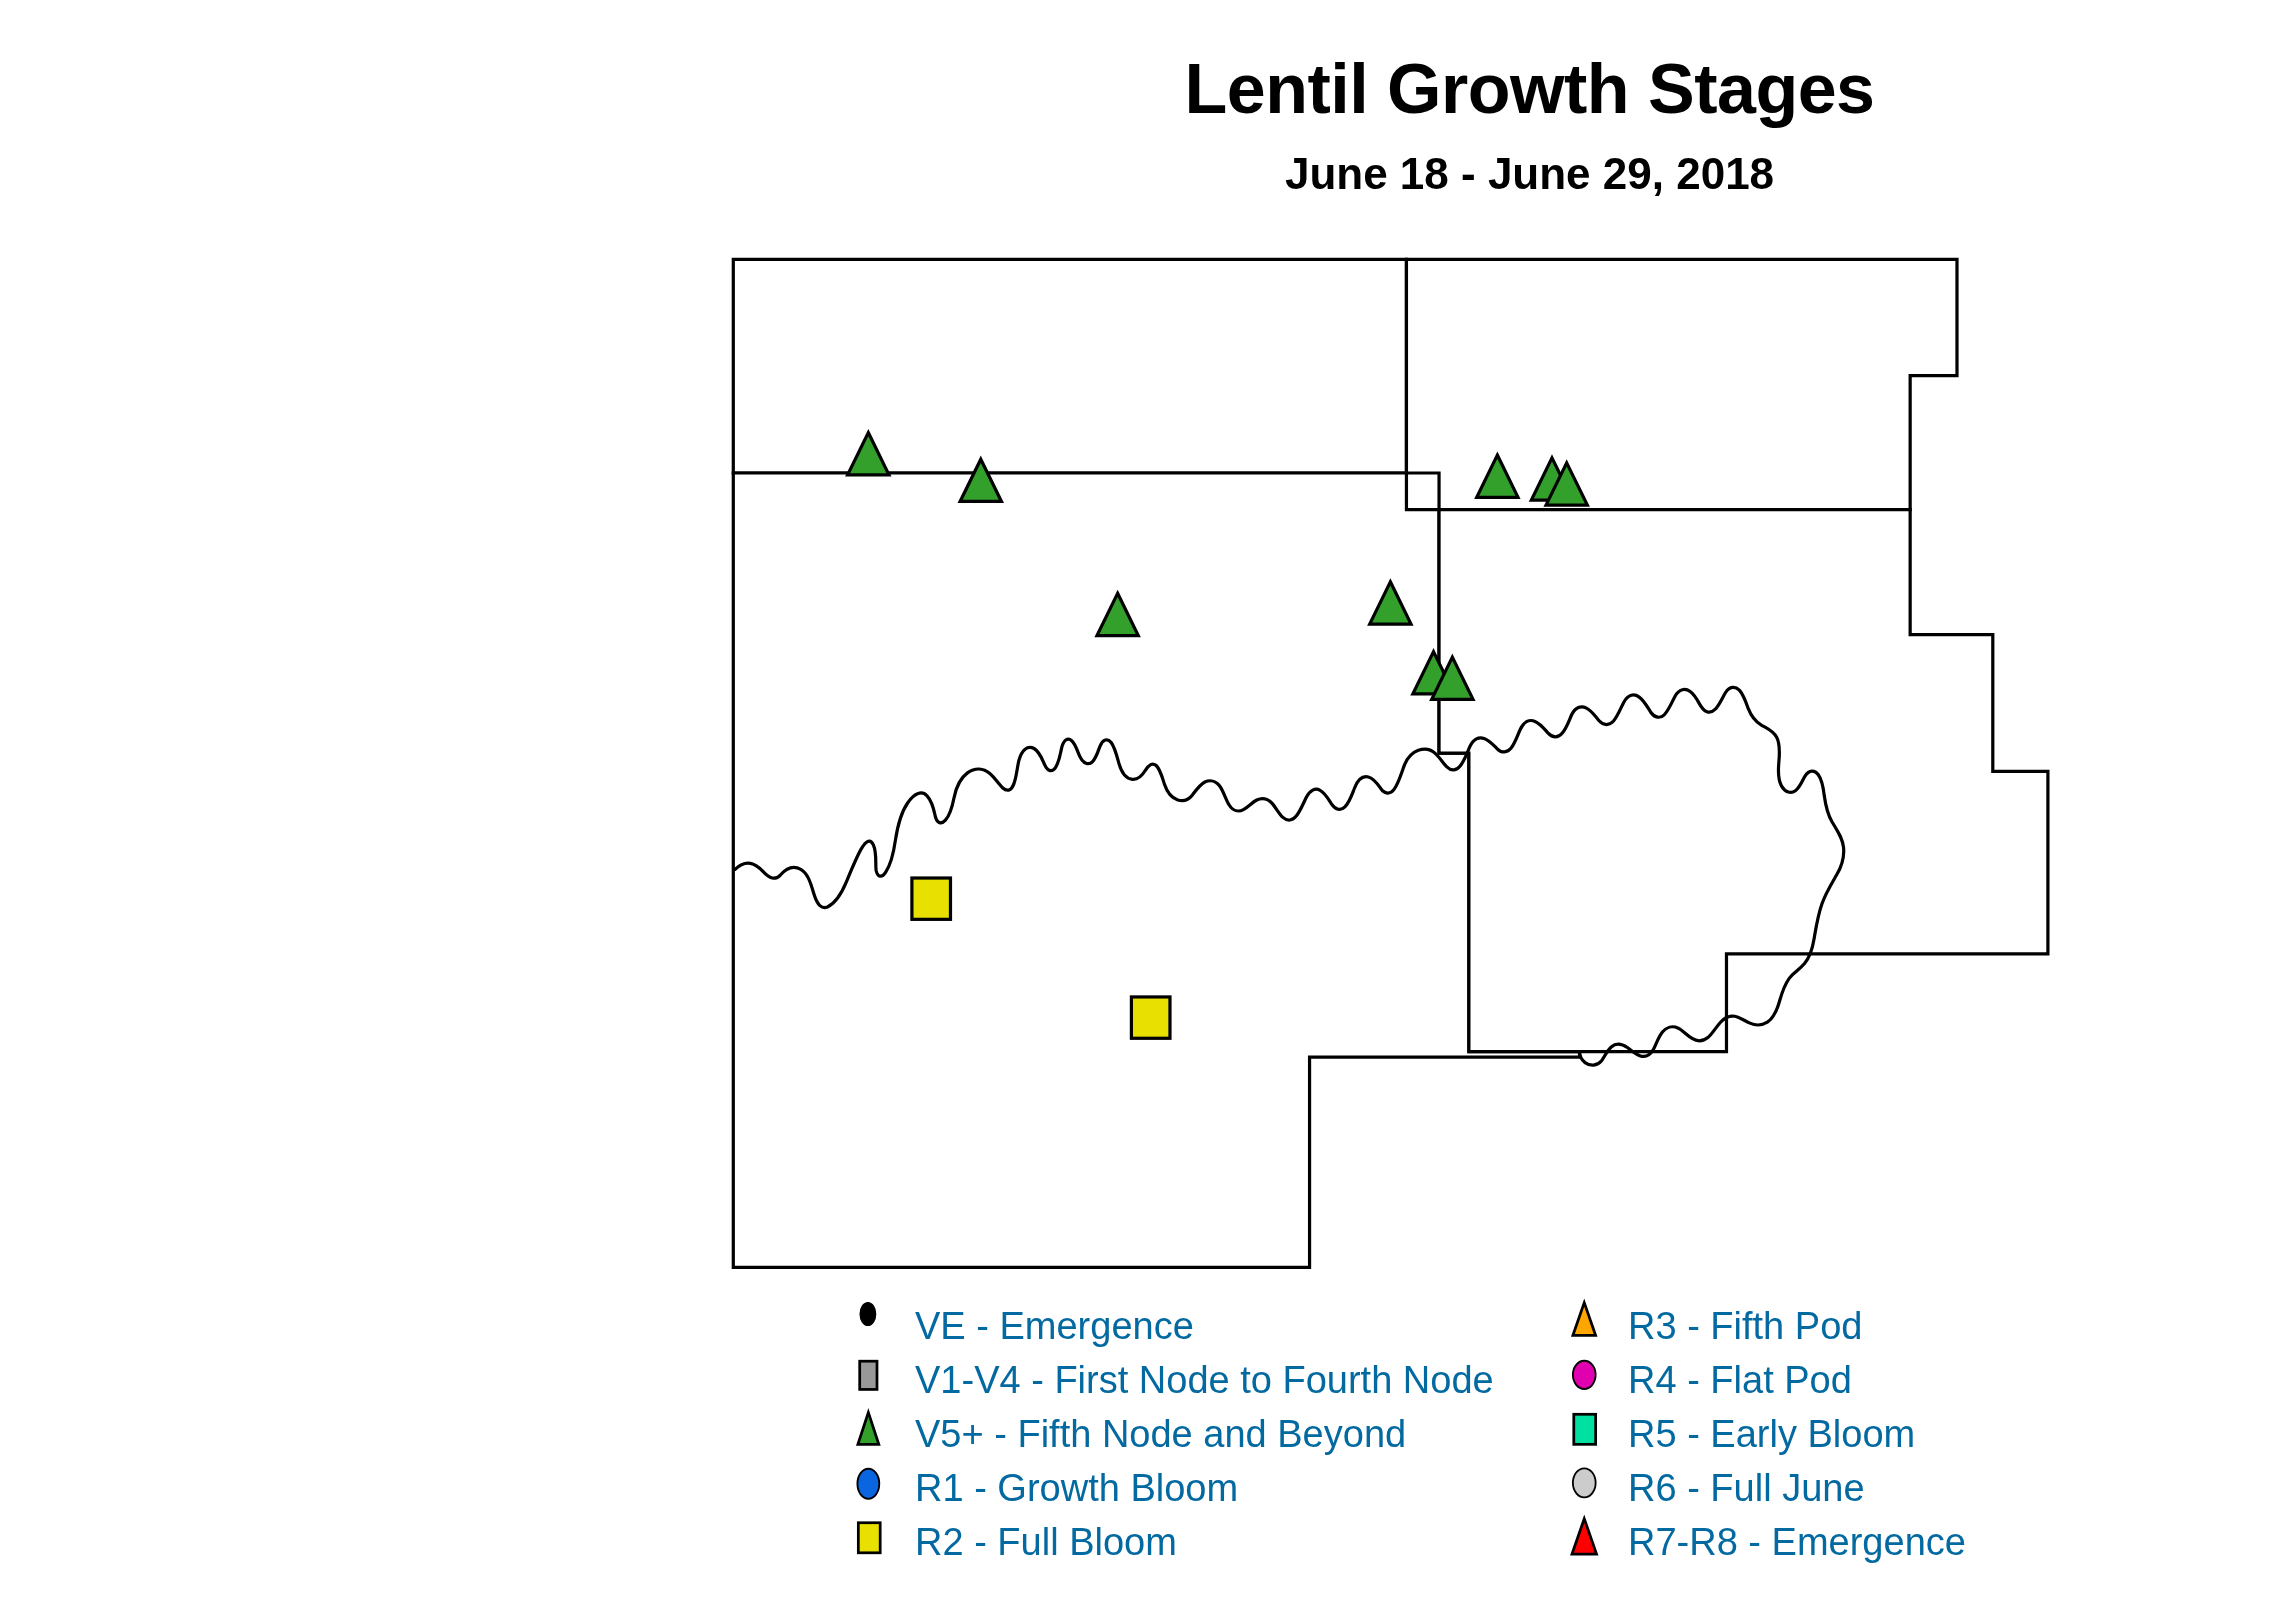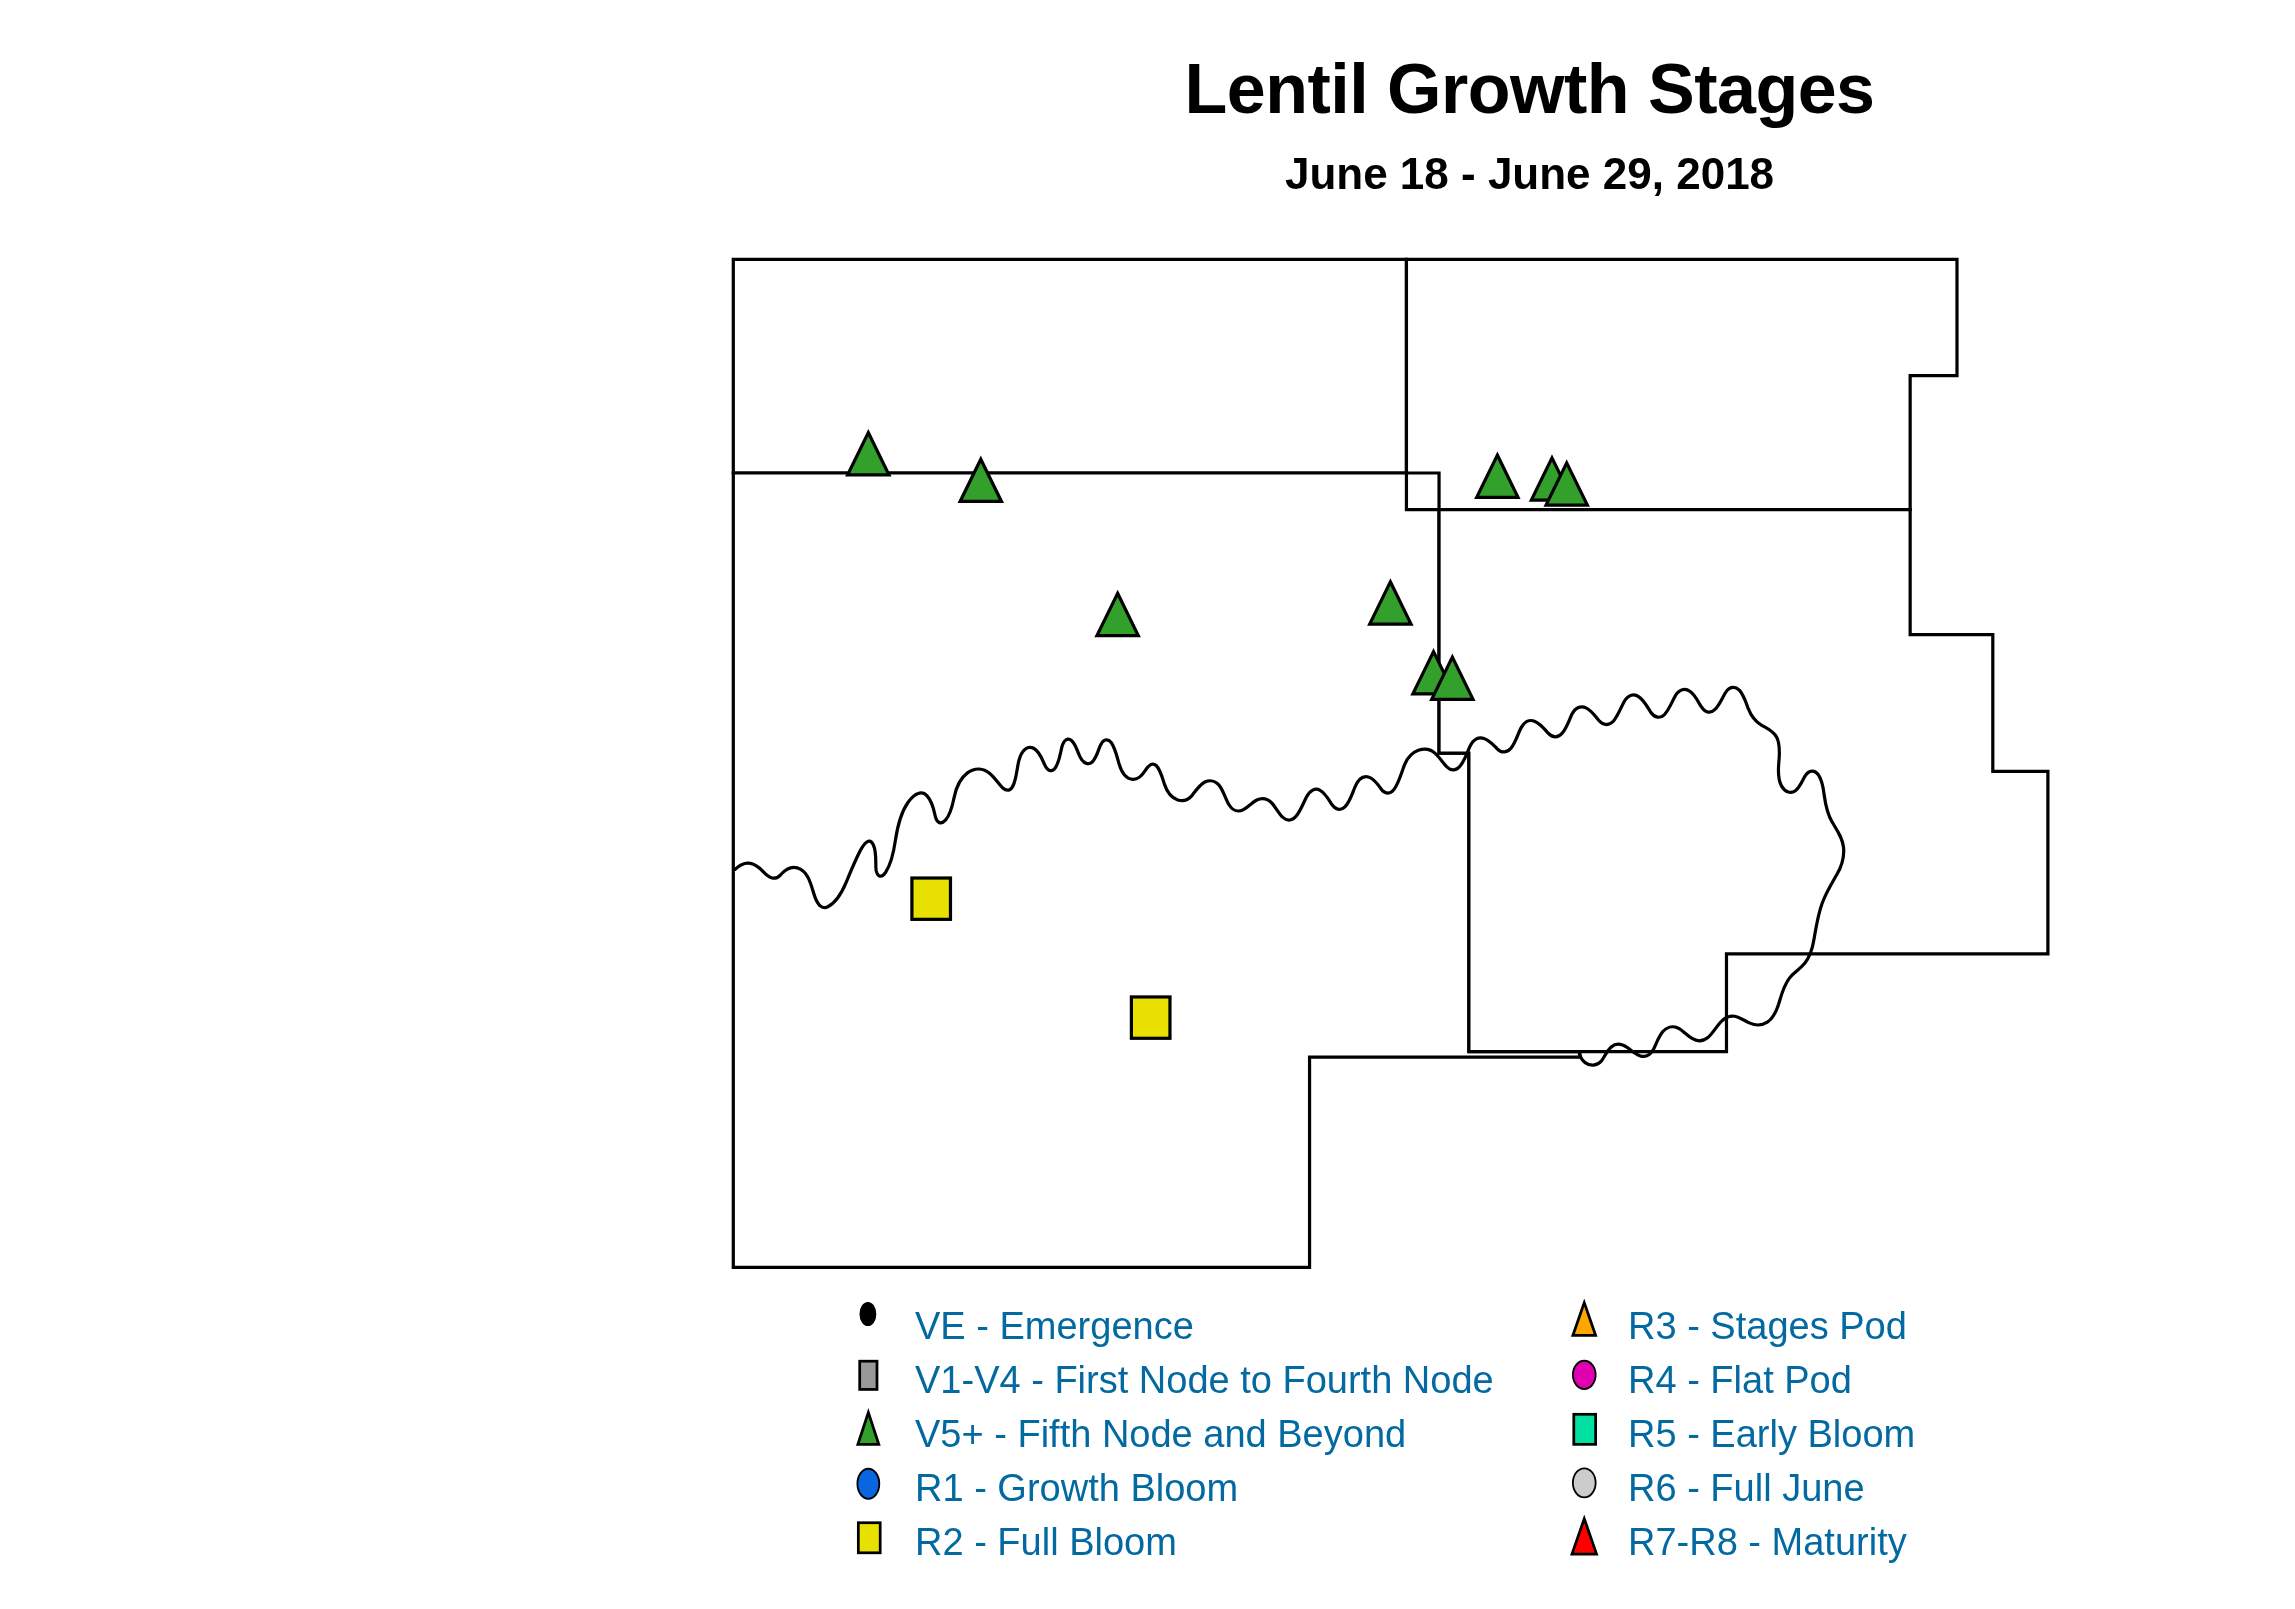--- a/index.html
+++ b/index.html
@@ -323,21 +323,21 @@
     </div>
 
     <div class="legend-col" id="legend-col-right">
 
       <div class="legend-row">
         <span class="legend-swatch">
           <svg class="sw" width="44" height="51" viewBox="0 0 96 112">
             <polygon points="31,8 56,80 6,80" fill="#FFA700" stroke="#000000" stroke-width="6"></polygon>
           </svg>
         </span>
-        <span class="legend-label">R3 - Stages Pod</span>
+        <span class="legend-label">R3 - Fifth Pod</span>
       </div>
 
       <div class="legend-row">
         <span class="legend-swatch">
           <svg class="sw" width="44" height="51" viewBox="0 0 96 112">
             <ellipse cx="31" cy="48" rx="25" ry="31" fill="#E100B0" stroke="#000000" stroke-width="4"></ellipse>
           </svg>
         </span>
         <span class="legend-label">R4 - Flat Pod</span>
       </div>
@@ -359,20 +359,20 @@
         </span>
         <span class="legend-label">R6 - Full June</span>
       </div>
 
       <div class="legend-row">
         <span class="legend-swatch">
           <svg class="sw" width="44" height="51" viewBox="0 0 96 112">
             <polygon points="31,8 58,86 4,86" fill="#FF0000" stroke="#000000" stroke-width="6"></polygon>
           </svg>
         </span>
-        <span class="legend-label">R7-R8 - Maturity</span>
+        <span class="legend-label">R7-R8 - Emergence</span>
       </div>
 
     </div>
   </div>
 
 </div>
 
 
 </body></html>

